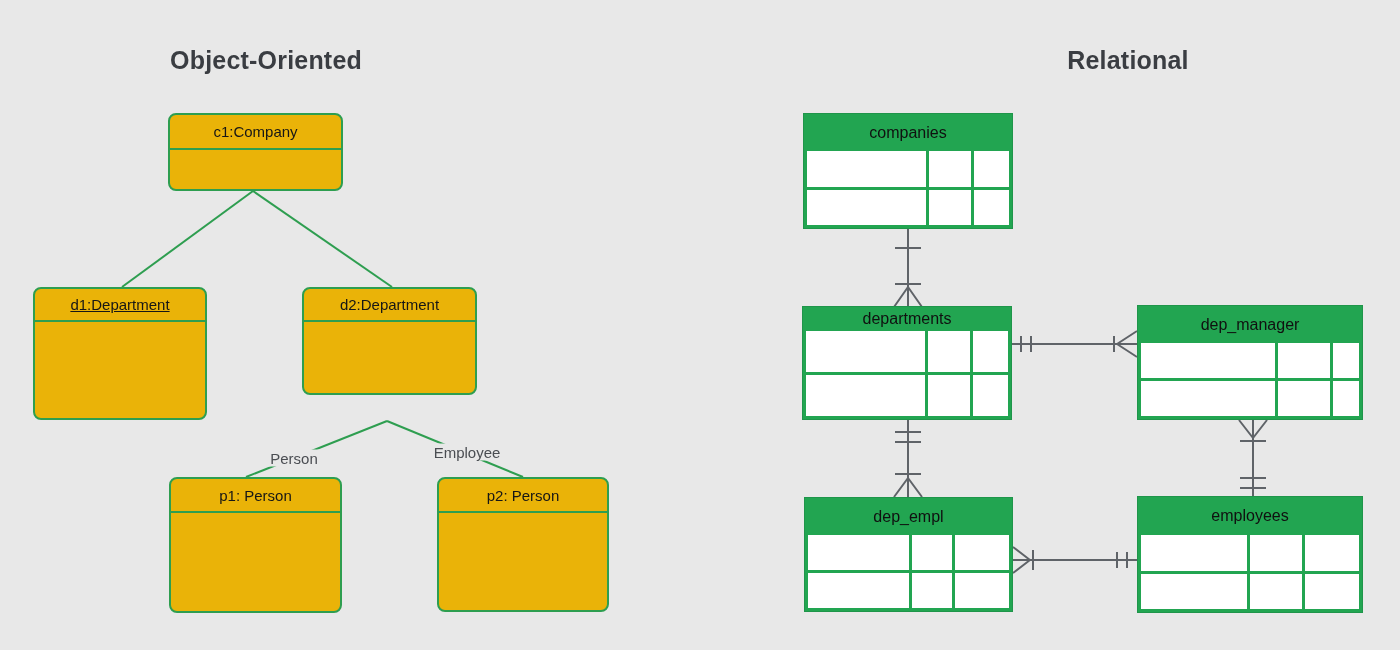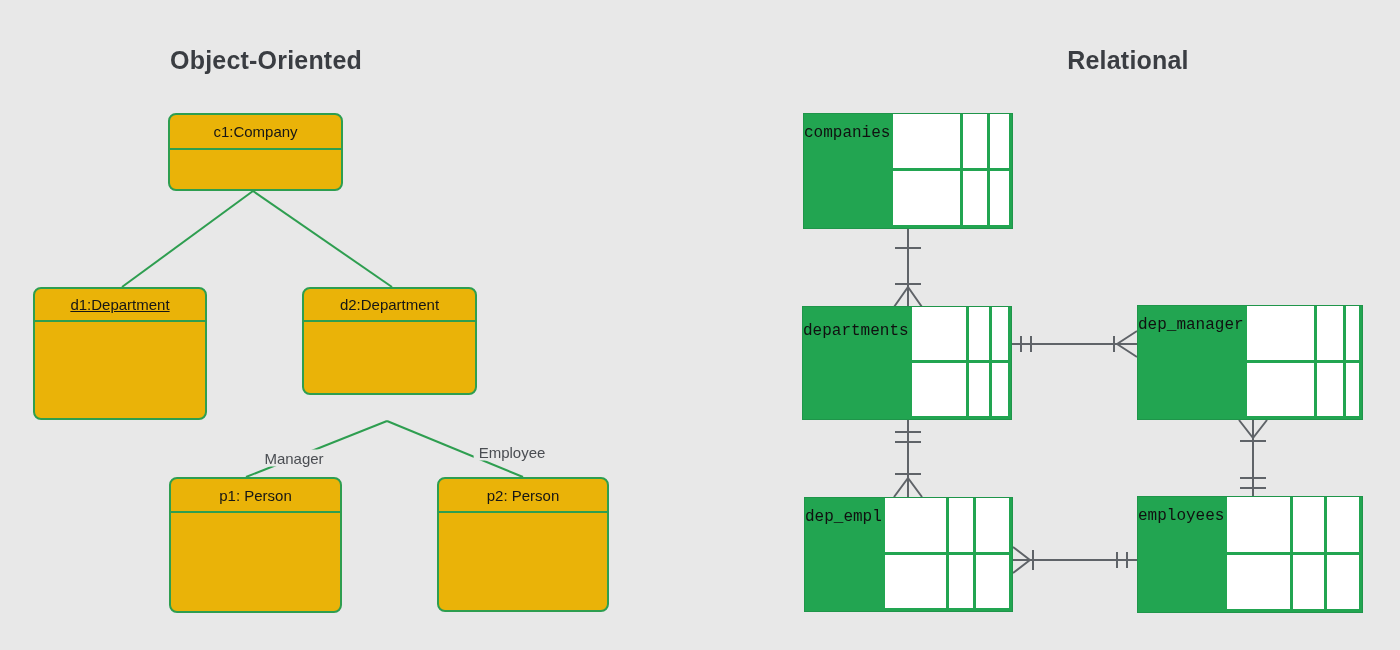--- a/index.html
+++ b/index.html
@@ -55,45 +55,44 @@
   #box-p1 .uml-title{ height:34px; }
   #box-p2{ left:437px; top:477px; width:172px; height:135px; }
   #box-p2 .uml-title{ height:34px; }
 
   .edge-label{
     position:absolute; transform:translate(-50%,-50%);
     background:var(--background); padding:0 5px;
     font-size:15px; color:var(--label-color); white-space:nowrap;
   }
   #label-manager{ left:294px; top:458px; }
-  #label-employee{ left:467px; top:452px;margin-left:45px; }
+  #label-employee{ left:467px; top:452px; }
 
   
   .er-table{
     position:absolute; background:var(--green-fill);
-    display:flex; flex-direction:row;
+    display:flex; flex-direction:column;
     border:1px solid #1f954a;
-    font-family:Liberation Mono, monospace;
   }
   .er-header{
     display:flex; align-items:center; justify-content:center;
     font-size:16px; color:#101010; white-space:nowrap;
   }
   .er-grid{
     flex:1; display:grid; gap:3px; margin:0 3px 3px 3px;
     grid-auto-rows:1fr;
   }
   .er-cell{ background:#ffffff; }
 
   #tbl-companies  { left:803px;  top:113px; width:210px; height:116px; }
   #tbl-companies  .er-header{ height:37px; }
   #tbl-companies  .er-grid{ grid-template-columns:127fr 46fr 37fr; }
 
   #tbl-departments{ left:802px;  top:306px; width:210px; height:114px; }
-  #tbl-departments .er-header{ height:48px; }
+  #tbl-departments .er-header{ height:24px; }
   #tbl-departments .er-grid{ grid-template-columns:127fr 46fr 37fr; }
 
   #tbl-dep-manager{ left:1137px; top:305px; width:226px; height:115px; }
   #tbl-dep-manager .er-header{ height:37px;border-radius:17px; }
   #tbl-dep-manager .er-grid{ grid-template-columns:143fr 55fr 28fr; }
 
   #tbl-dep-empl   { left:804px;  top:497px; width:209px; height:115px; }
   #tbl-dep-empl   .er-header{ height:37px; }
   #tbl-dep-empl   .er-grid{ grid-template-columns:108fr 43fr 58fr; }
 
@@ -174,21 +173,21 @@
   </div>
   <div class="uml-box" id="box-p1">
     <div class="uml-title">p1: Person</div>
     <div class="uml-body"></div>
   </div>
   <div class="uml-box" id="box-p2">
     <div class="uml-title">p2: Person</div>
     <div class="uml-body"></div>
   </div>
 
-  <div class="edge-label" id="label-manager">Manager</div>
+  <div class="edge-label" id="label-manager">Person</div>
   <div class="edge-label" id="label-employee">Employee</div>
 
   <div class="er-table" id="tbl-companies">
     <div class="er-header">companies</div>
     <div class="er-grid">
       <div class="er-cell"></div>
       <div class="er-cell"></div>
       <div class="er-cell"></div>
       <div class="er-cell"></div>
       <div class="er-cell"></div>

